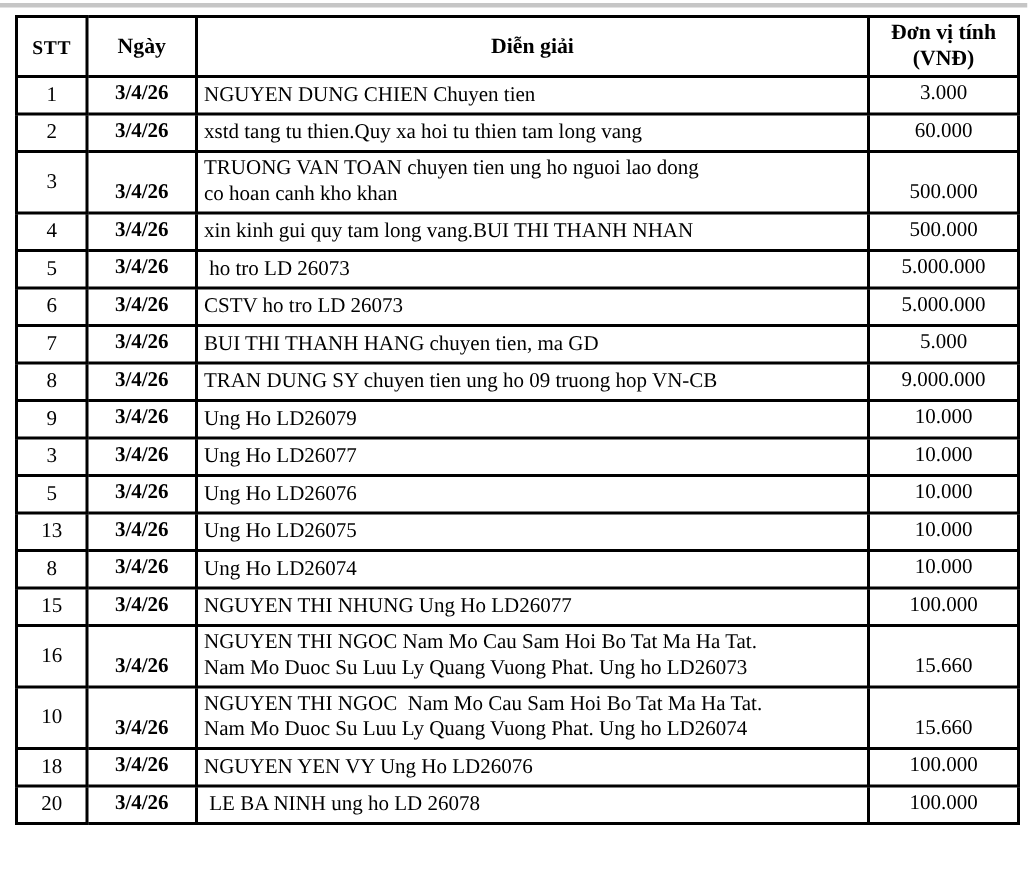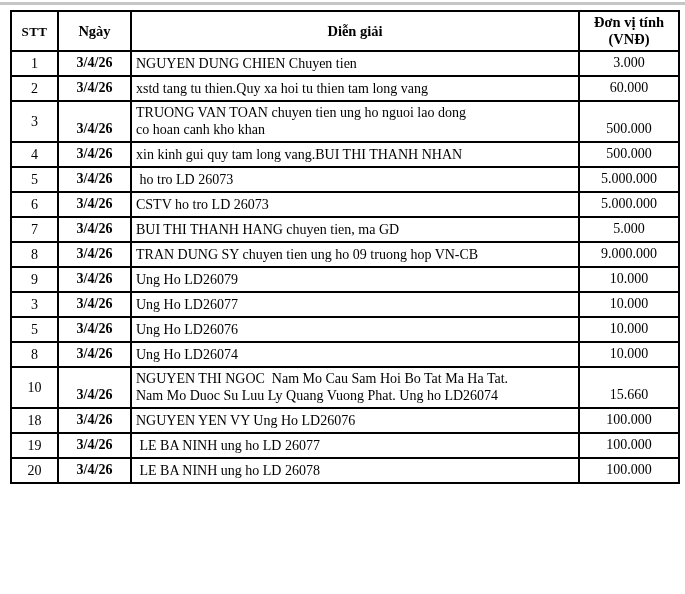--- a/index.html
+++ b/index.html
@@ -198,59 +198,76 @@
 
   <tr>
     <td class="cell-stt">5</td>
     <td class="cell-date">3/4/26</td>
     <td class="cell-desc">
           <div class="desc-line">Ung Ho LD26076</div>
         </td>
     <td class="cell-amount">10.000</td>
   </tr>
 
+  <tr>
+    <td class="cell-stt">13</td>
+    <td class="cell-date">3/4/26</td>
+    <td class="cell-desc">
+          <div class="desc-line">Ung Ho LD26075</div>
+        </td>
+    <td class="cell-amount">10.000</td>
+  </tr>
 
   <tr>
     <td class="cell-stt">8</td>
     <td class="cell-date">3/4/26</td>
     <td class="cell-desc">
           <div class="desc-line">Ung Ho LD26074</div>
         </td>
     <td class="cell-amount">10.000</td>
   </tr>
 
-
+  <tr>
+    <td class="cell-stt">15</td>
+    <td class="cell-date">3/4/26</td>
+    <td class="cell-desc">
+          <div class="desc-line">NGUYEN THI NHUNG Ung Ho LD26077</div>
+        </td>
+    <td class="cell-amount">100.000</td>
+  </tr>
+
+  <tr>
+    <td class="cell-stt">16</td>
+    <td class="cell-date">3/4/26</td>
+    <td class="cell-desc">
+          <div class="desc-line">NGUYEN THI NGOC Nam Mo Cau Sam Hoi Bo Tat Ma Ha Tat.</div>
+          <div class="desc-line">Nam Mo Duoc Su Luu Ly Quang Vuong Phat. Ung ho LD26073</div>
+        </td>
+    <td class="cell-amount">15.660</td>
+  </tr>
 
   <tr>
     <td class="cell-stt">10</td>
     <td class="cell-date">3/4/26</td>
     <td class="cell-desc">
           <div class="desc-line">NGUYEN THI NGOC  Nam Mo Cau Sam Hoi Bo Tat Ma Ha Tat.</div>
           <div class="desc-line">Nam Mo Duoc Su Luu Ly Quang Vuong Phat. Ung ho LD26074</div>
         </td>
     <td class="cell-amount">15.660</td>
   </tr>
 
   <tr>
     <td class="cell-stt">18</td>
     <td class="cell-date">3/4/26</td>
     <td class="cell-desc">
           <div class="desc-line">NGUYEN YEN VY Ung Ho LD26076</div>
         </td>
     <td class="cell-amount">100.000</td>
   </tr>
 
-  <tr>
-    <td class="cell-stt">19</td>
-    <td class="cell-date">3/4/26</td>
-    <td class="cell-desc">
-          <div class="desc-line"> LE BA NINH ung ho LD 26077</div>
-        </td>
-    <td class="cell-amount">100.000</td>
-  </tr>
 
   <tr>
     <td class="cell-stt">20</td>
     <td class="cell-date">3/4/26</td>
     <td class="cell-desc">
           <div class="desc-line"> LE BA NINH ung ho LD 26078</div>
         </td>
     <td class="cell-amount">100.000</td>
   </tr>
 

